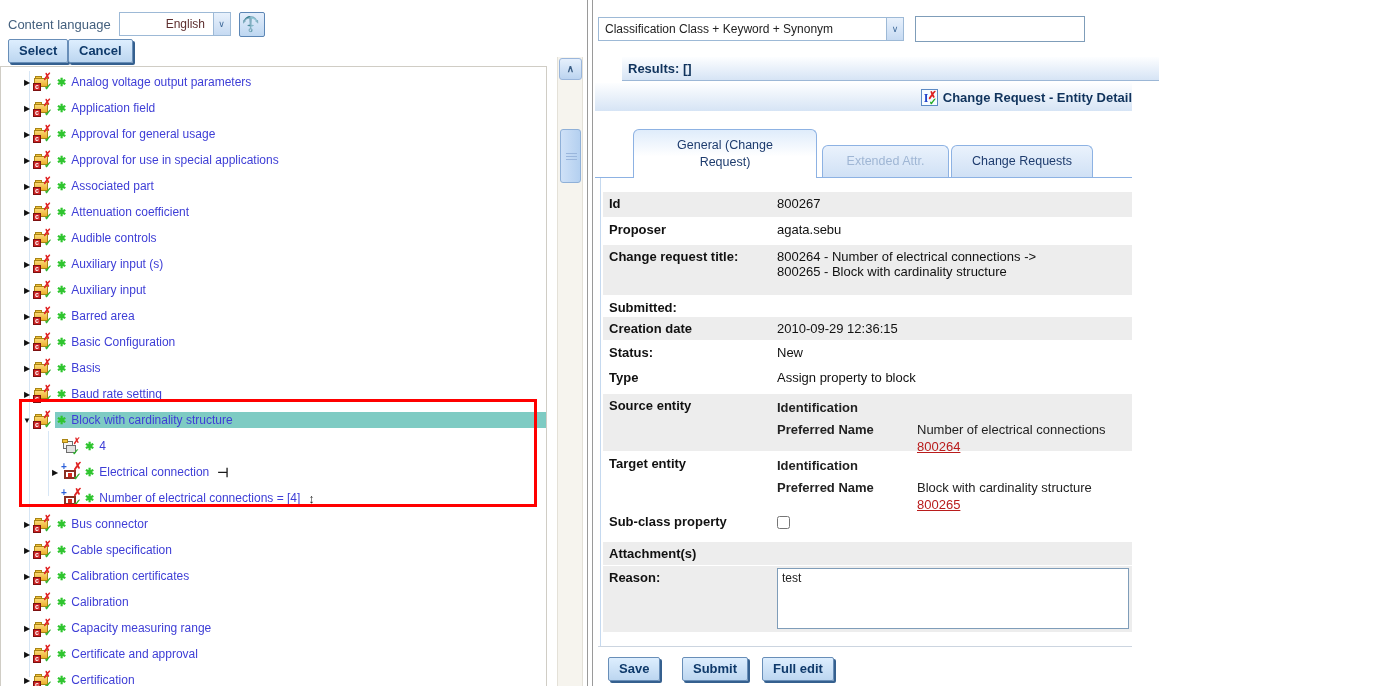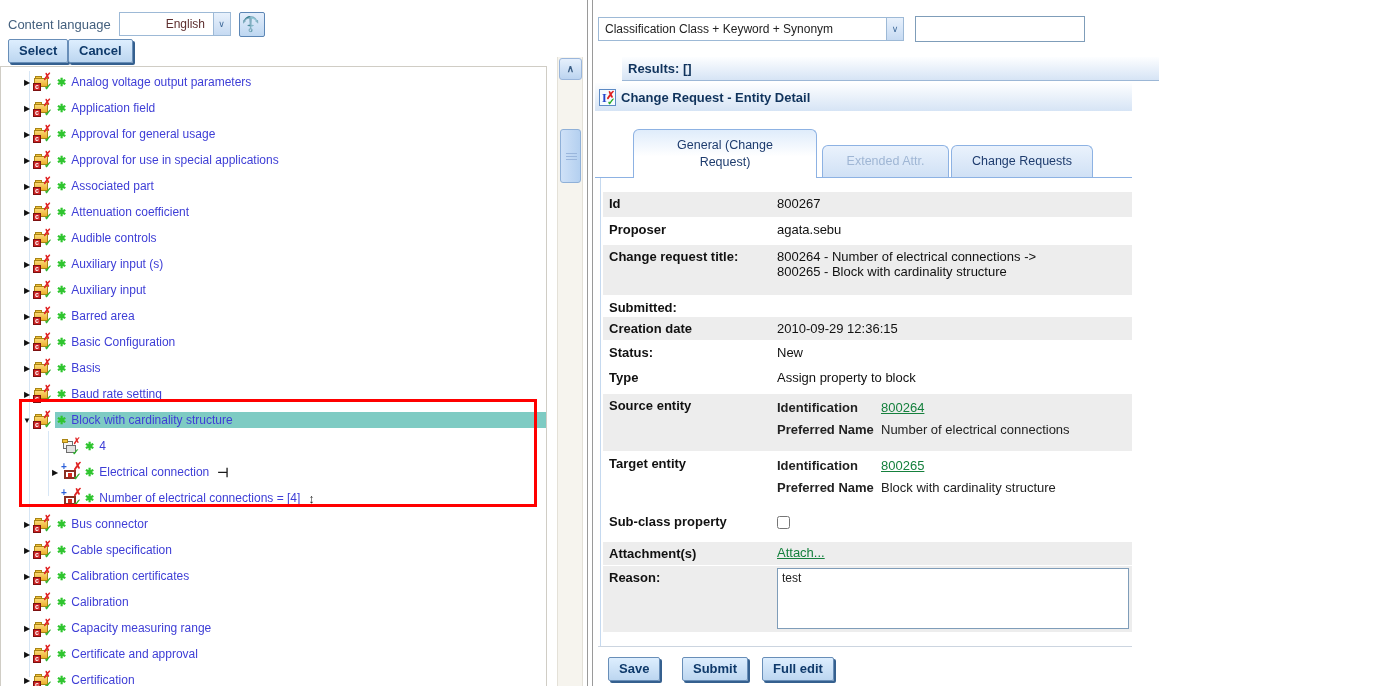--- a/index.html
+++ b/index.html
@@ -1,21 +1,21 @@
 <!DOCTYPE html>
 <html><head>
 <meta charset="utf-8">
 <style>
   * { margin:0; padding:0; box-sizing:border-box; }
   html,body { background:#fff; }
   #app {
     position:relative; width:1400px; height:686px; overflow:hidden;
     font-family:"Liberation Sans", sans-serif; font-size:12px; color:#222; background:#fff;
   }
-  .abs { position:absolute; }
+  .abs { position:absolute;justify-content:flex-end; }
 
   
   #lang-row { left:8px; top:12px; height:24px; display:flex; align-items:center; }
   #lang-label { color:#44607e; font-size:13px; margin-right:8px; }
   .combo { position:relative; background:#fff; border:1px solid #9db9d6; height:24px; display:flex; align-items:center; }
   #lang-combo { width:112px; }
   .combo .combo-text { padding:0 6px; font-size:12px; flex:1; white-space:nowrap; overflow:hidden; }
   #lang-combo .combo-text { color:#5e2f2f;margin-left:40px; }
   .combo .trigger {
     width:17px; height:100%; border-left:1px solid #9db9d6; text-align:center;
@@ -97,23 +97,23 @@
   #tab-extattr { left:822px; top:145px; width:127px; height:33px; background:linear-gradient(#eaf2fc,#cfe0f5); color:#9fb6d4; line-height:31px; }
   #tab-changereq { left:951px; top:145px; width:142px; height:33px; background:linear-gradient(#eaf2fc,#cfe0f5); line-height:31px; }
   #tabbody-left   { left:600px; top:178px; width:1px; height:468px; background:#c5d9ef; }
   #tabbody-bottom { left:598px; top:646px; width:534px; height:1px; background:#ccd5e0; }
 
   
   .frow { position:absolute; left:603px; width:529px; }
   .frow.gray { background:#ededed; }
   .flabel { position:absolute; left:6px; top:4px; width:166px; font-weight:bold; font-size:13px; color:#111; }
   .fvalue { position:absolute; left:174px; top:4px; width:352px; font-size:13px; color:#111; white-space:pre-line; }
-  .erow { position:absolute; left:174px; display:flex; font-size:13px; }
+  .erow { position:absolute; left:174px; display:flex; font-size:13px;gap:36px; }
   .elabel { width:104px; font-weight:bold; flex:0 0 104px; }
-  a.vlink { color:#15803d; cursor:pointer; }
+  a.vlink { color:#b91c1c; cursor:pointer;margin-top:39px; }
   .fcheck { position:absolute; left:174px; top:6px; width:13px; height:13px; }
   .ftextarea { position:absolute; left:174px; top:2px; width:352px; height:61px; border:1px solid #7f9db9;
     font-family:inherit; font-size:12px; padding:2px 4px; resize:none; color:#222; }
 
   #btn-save    { left:608px; top:657px; }
   #btn-submit  { left:682px; top:657px; }
   #btn-fulledit{ left:762px; top:657px; }
 </style>
 </head>
 <body>

